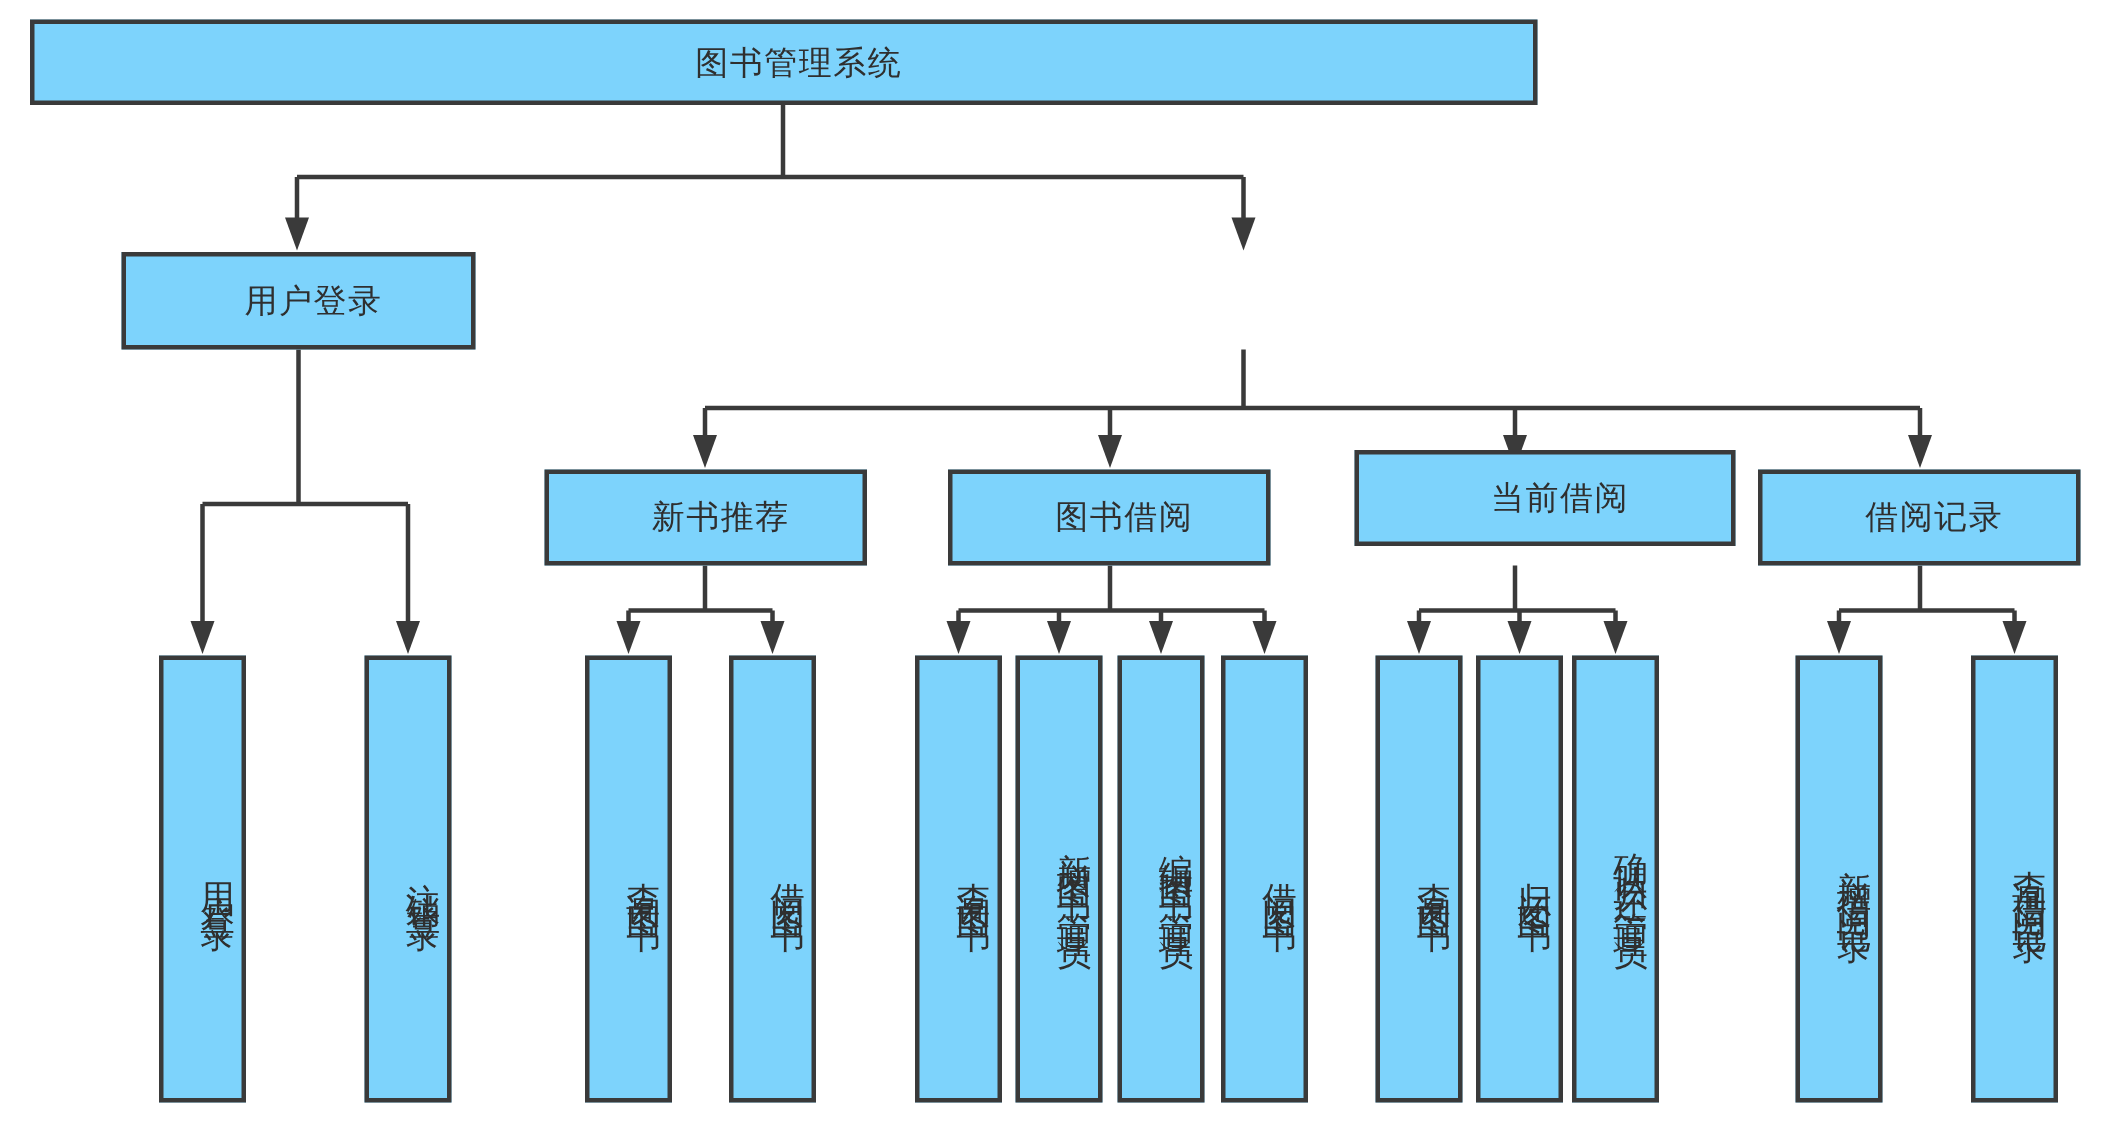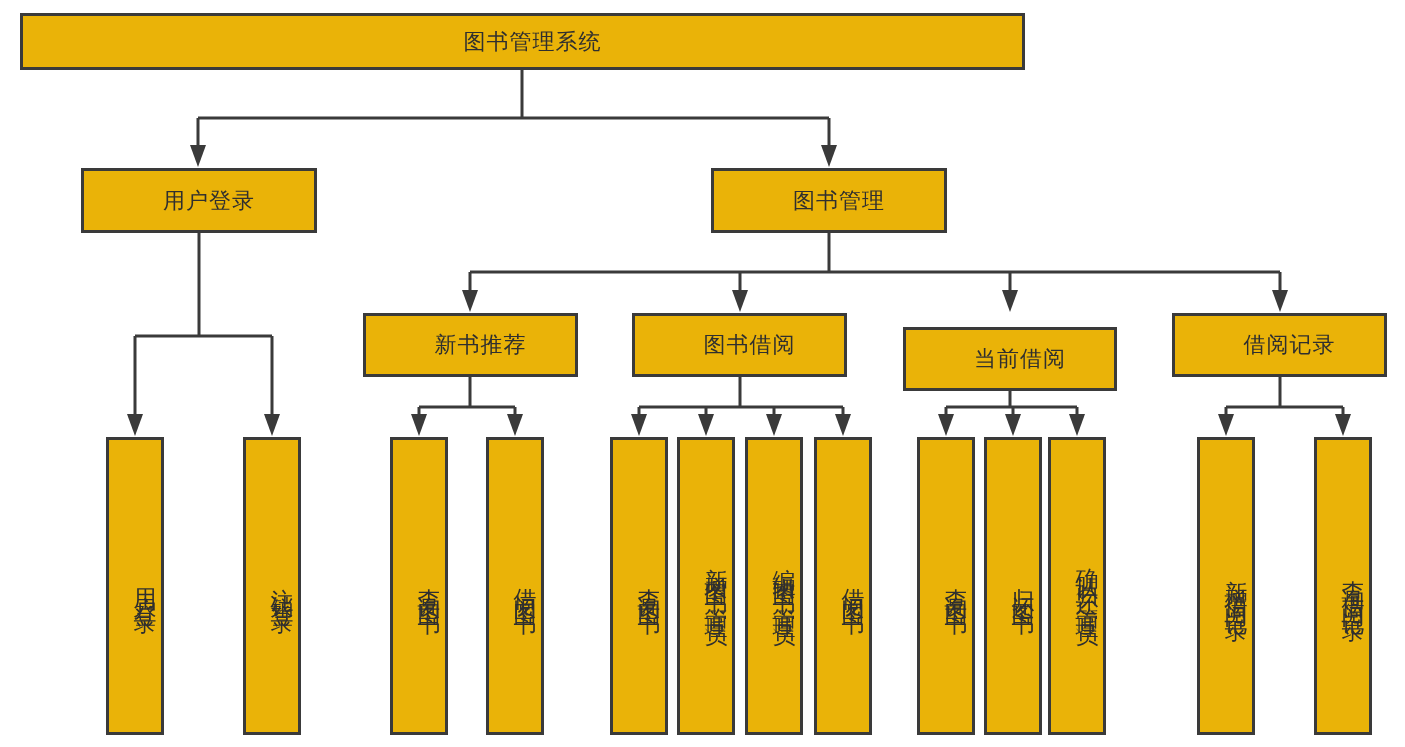--- a/index.html
+++ b/index.html
@@ -28,21 +28,21 @@
     stroke-width: 3;
     fill: none;
   }
   .connectors path.arrowhead {
     fill: var(--line);
     stroke: none;
   }
   .box {
     position: absolute;
     border: 3px solid var(--line);
-    background: #eab308;
+    background: #7dd3fc;
     display: flex;
     align-items: center;
     justify-content: center;
     color: var(--text);
     padding-left: 20px;
   }
   .box.h {
     font-size: 22px;
     letter-spacing: 1px;
   }
@@ -114,25 +114,24 @@
     <g>
       <path class="line" d="M1280,377 V407 M1226,407 H1343 M1226,407 V415 M1343,407 V415"></path>
       <path class="arrowhead" d="M1218,414 L1234,414 L1226,436 Z"></path>
       <path class="arrowhead" d="M1335,414 L1351,414 L1343,436 Z"></path>
     </g>
   </svg>
 
   <div class="box h" style="left:20px; top:13px; width:1005px; height:57px">图书管理系统</div>
 
   <div class="box h" style="left:81px; top:168px; width:236px; height:65px">用户登录</div>
-  <div class="box h" style="left:711px; top:168px; width:236px; height:65px">图书管理</div>
 
   <div class="box h" style="left:632px; top:313px; width:215px; height:64px">图书借阅</div>
   <div class="box h" style="left:363px; top:313px; width:215px; height:64px">新书推荐</div>
-  <div class="box h" style="left:903px; top:327px; width:214px; height:64px">当前借阅</div>
+  <div class="box h" style="left:903px; top:300px; width:254px; height:64px">当前借阅</div>
   <div class="box h" style="left:1172px; top:313px; width:215px; height:64px">借阅记录</div>
 
   <div class="box v" style="left:106px; top:437px; width:58px; height:298px">用户登录</div>
   <div class="box v" style="left:243px; top:437px; width:58px; height:298px">注销登录</div>
 
   <div class="box v" style="left:390px; top:437px; width:58px; height:298px">查询图书</div>
   <div class="box v" style="left:486px; top:437px; width:58px; height:298px">借阅图书</div>
 
   <div class="box v" style="left:610px; top:437px; width:58px; height:298px">查询图书</div>
   <div class="box v" style="left:677px; top:437px; width:58px; height:298px">新增图书（管理员）</div>

